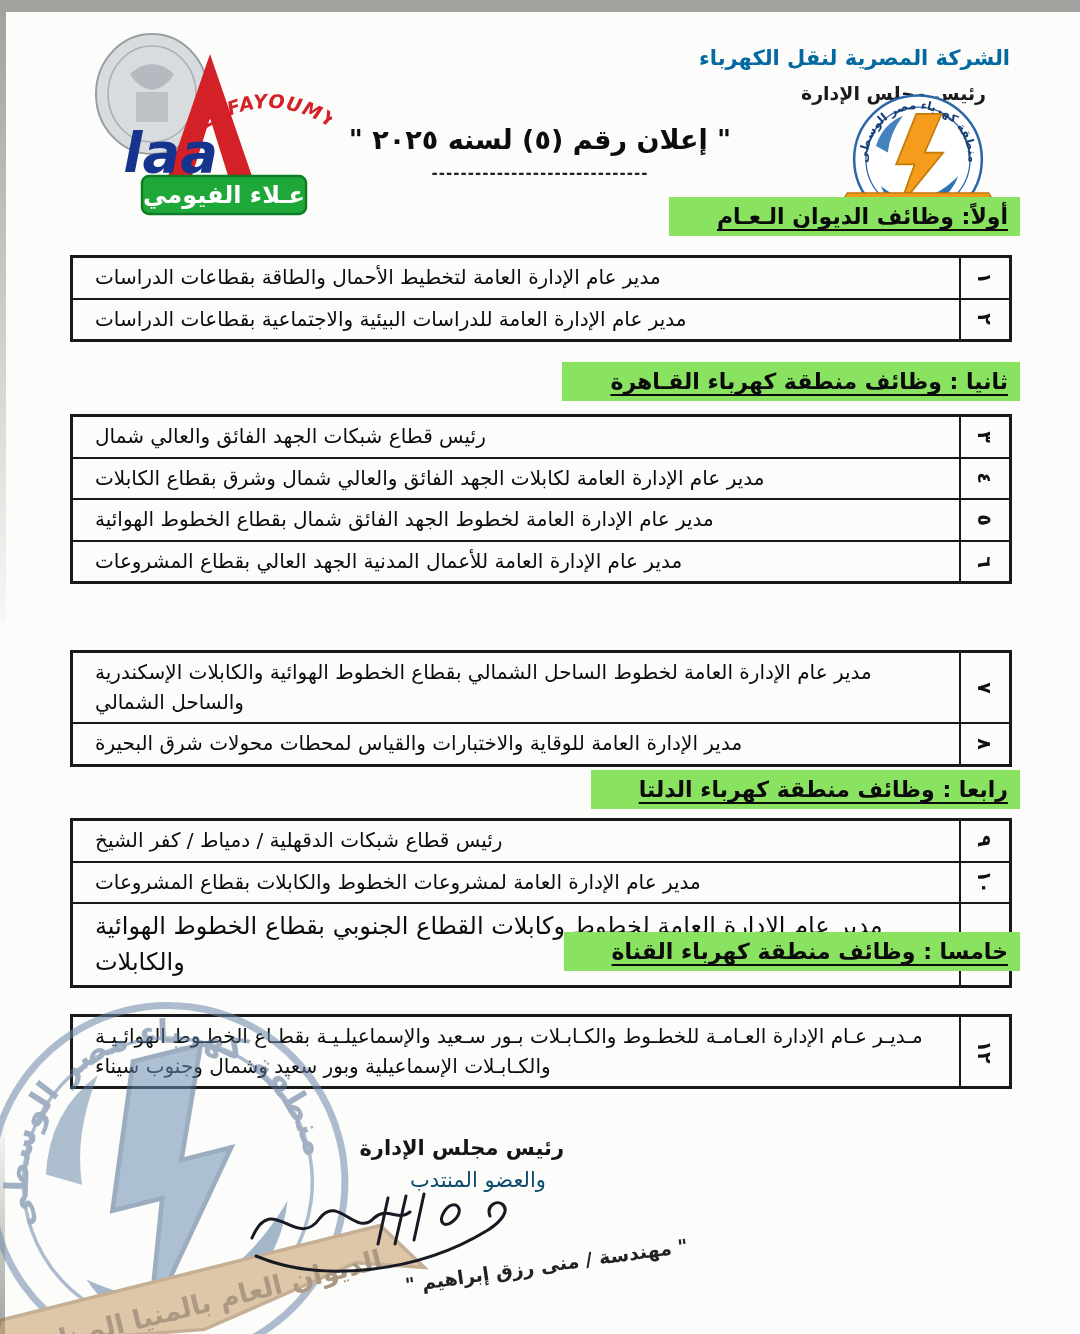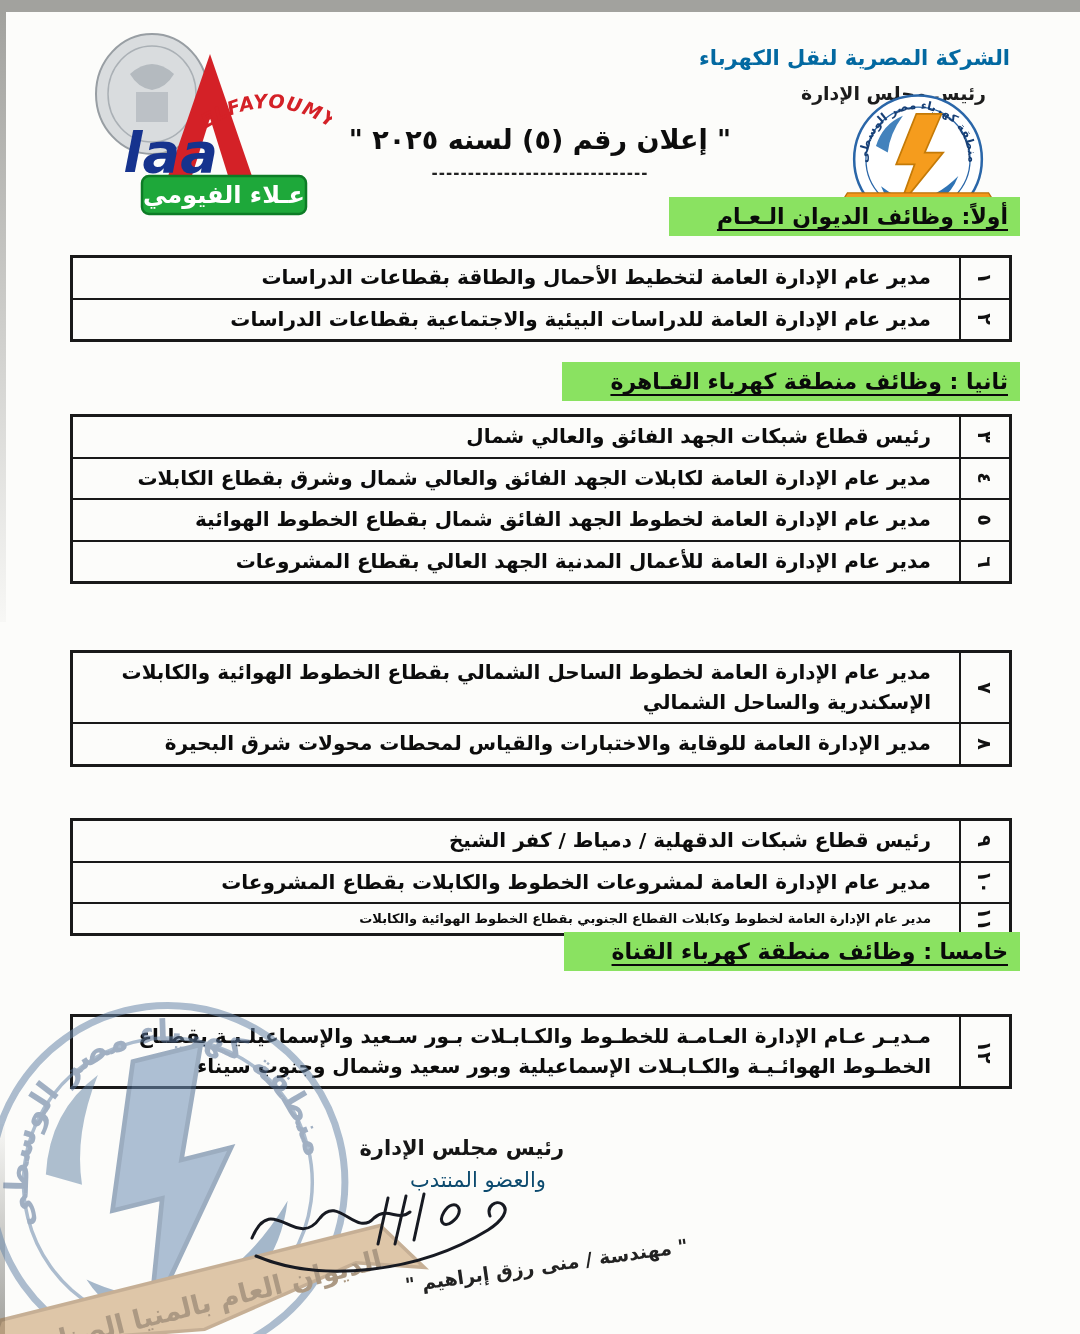--- a/index.html
+++ b/index.html
@@ -13,22 +13,22 @@
   .org-logo{position:absolute;top:92px;right:78px;width:168px;height:138px}
   .title{position:absolute;top:124px;left:330px;width:420px;text-align:center;font-size:27px;font-weight:bold;color:#0d0d0d}
   .title-dashes{position:absolute;top:164px;left:330px;width:420px;text-align:center;font-size:15px;font-weight:bold;letter-spacing:1px;color:#222;direction:ltr}
   .alaa{position:absolute;top:30px;left:92px;width:240px;height:192px}
   .sec-heading{position:absolute;right:60px;background:#8ae261;color:#0a0a0a;font-weight:bold;font-size:22px;padding:7px 12px 7px 48px;text-decoration:underline;text-decoration-thickness:2px;text-underline-offset:5px;white-space:nowrap}
   .jobs-table{position:absolute;right:68px;left:70px;border:3px solid #191919;background:transparent}
   .trow{display:flex;align-items:stretch;border-bottom:2px solid #191919}
   .trow:last-child{border-bottom:none}
   .tnum{width:50px;flex:none;display:flex;align-items:center;justify-content:center;border-left:2px solid #191919}
   .tnum span{display:inline-block;transform:rotate(90deg);font-size:19px;font-weight:bold;color:#111}
-  .ttext{flex:1;padding:5px 28px 5px 22px;font-size:20px;font-weight:bold;text-align:right;line-height:1.48;color:#0c0c0c}
-  .ttext.sm{font-size:13px}
+  .ttext{flex:1;padding:5px 16px 5px 22px;font-size:20px;font-weight:normal;text-align:left;line-height:1.48;color:#0c0c0c}
+  .ttext.sm{font-size:24px}
   .watermark{position:absolute;top:996px;left:-66px;width:470px;height:382px;opacity:.55;transform:rotate(-14deg)}
   .sig1{position:absolute;top:1136px;right:516px;font-size:21px;font-weight:bold;color:#161616}
   .sig2{position:absolute;top:1168px;right:534px;font-size:21px;font-weight:normal;color:#0c4a6e}
   .sig-draw{position:absolute;top:1172px;left:238px;width:310px;height:110px}
   .sig-name{position:absolute;top:1254px;left:404px;font-size:19px;font-weight:bold;color:#222;transform:rotate(-8deg);white-space:nowrap}
 </style>
 </head>
 <body>
 
 <div class="page">
@@ -124,20 +124,21 @@
       <div class="ttext">مدير عام الإدارة العامة لخطوط الساحل الشمالي بقطاع الخطوط الهوائية والكابلات الإسكندرية والساحل الشمالي</div>
     </div>
     <div class="trow">
       <div class="tnum">
           <span>٨</span>
         </div>
       <div class="ttext">مدير الإدارة العامة للوقاية والاختبارات والقياس لمحطات محولات شرق البحيرة</div>
     </div>
   </div>
 
+  <div class="sec-heading" style="top:770px">رابعا : وظائف منطقة كهرباء الدلتا</div>
   <div class="jobs-table" style="top:818px">
     <div class="trow">
       <div class="tnum">
           <span>٩</span>
         </div>
       <div class="ttext">رئيس قطاع شبكات الدقهلية / دمياط / كفر الشيخ</div>
     </div>
     <div class="trow">
       <div class="tnum">
           <span>١٠</span>

